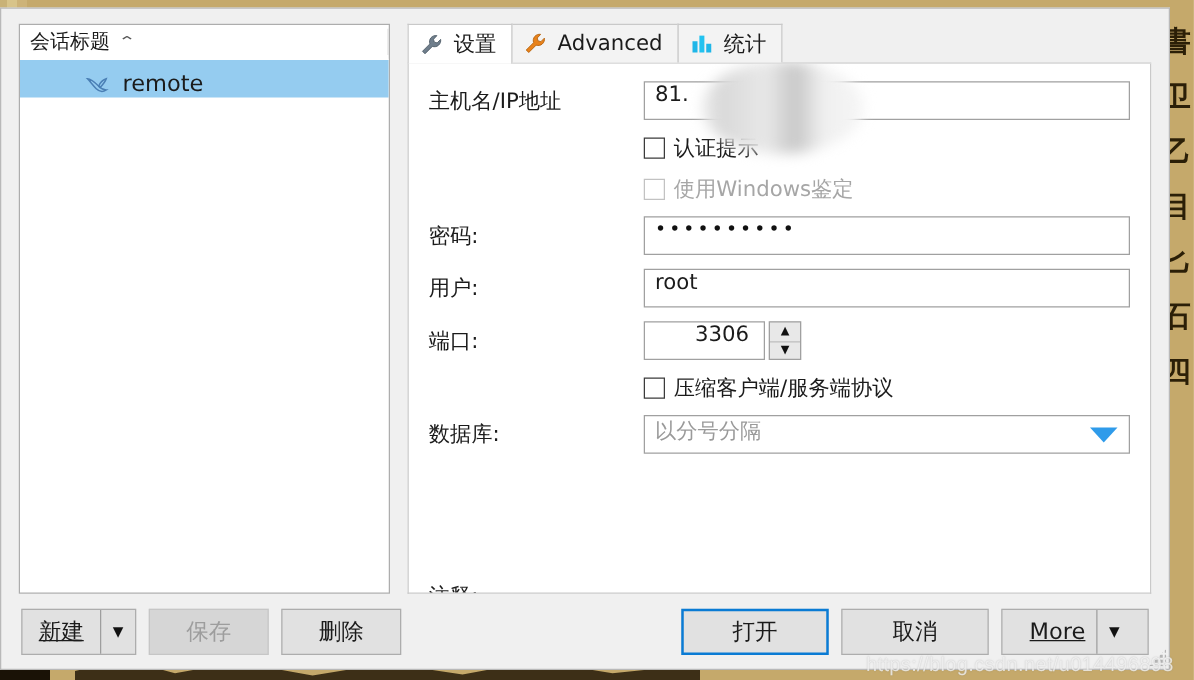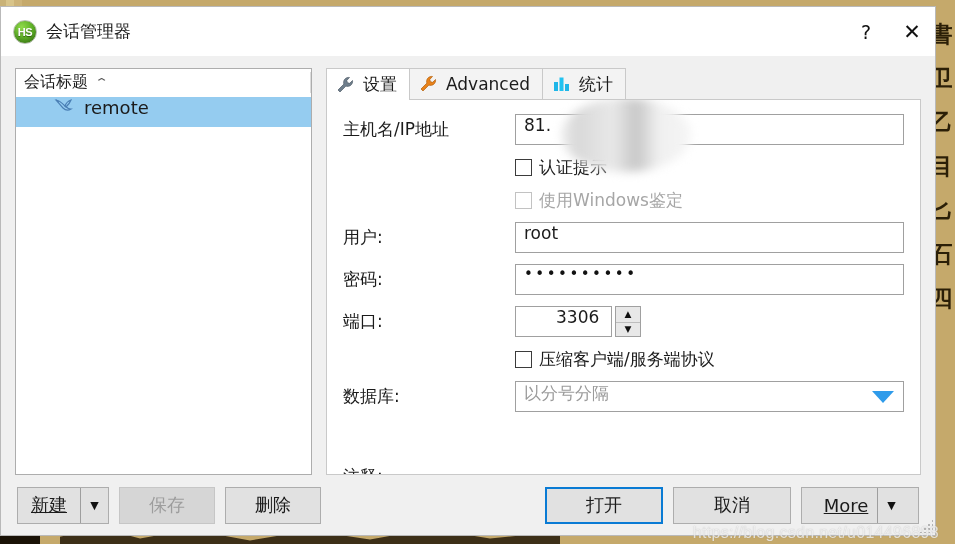--- a/index.html
+++ b/index.html
@@ -120,22 +120,22 @@
   #session-list-header::after {
     content: ""; position: absolute; right: 0; top: 3px; bottom: 3px;
     width: 1px; background: #dcdcdc;
   }
   #sort-caret-icon {
     margin-left: 9px; color: #5a5a5a; font-size: 11px;
     transform: scaleX(1.6);
   }
   #session-list-items { padding: 0; }
   .session-item {
-    height: 30px; display: flex; align-items: flex-start;
-    padding-left: 38px; gap: 10px;
+    height: 30px; display: flex; align-items: flex-end;
+    padding-left: 52px; gap: 10px;
     font-size: 18px; color: #1b1b1b;
     font-family: "DejaVu Sans", sans-serif;
   }
   .session-item.selected { background: #95ccf0; }
   #dolphin-icon { width: 20px; height: 18px; flex: 0 0 auto; }
 
   
   #settings-panel { flex: 1 1 auto; display: flex; flex-direction: column; min-width: 0; }
   #tab-strip {
     display: flex; align-items: flex-end; height: 32px;
@@ -309,30 +309,20 @@
     <span>目</span>
     <span>匕</span>
     <span>石</span>
     <span>四</span>
   </div>
   <div id="bg-bottom-strokes"></div>
 </div>
 
 <div id="session-manager-window">
 
-  <div id="title-bar">
-    <div id="app-icon">
-      <span class="hs">HS</span>
-    </div>
-    <div id="window-title">会话管理器</div>
-    <div id="title-bar-buttons">
-      <div class="title-btn" id="help-button">?</div>
-      <div class="title-btn" id="close-button">✕</div>
-    </div>
-  </div>
 
   <div id="dialog-body">
 
     <div id="session-list-panel">
       <div id="session-list-header">
         <span>会话标题</span>
         <span id="sort-caret-icon">⌃</span>
       </div>
       <div id="session-list-items">
         <div class="session-item selected">
@@ -388,33 +378,33 @@
           <div class="cb-box"></div>
           <span class="cb-label">认证提示</span>
         </div>
 
         <div class="checkbox-row disabled">
           <div class="cb-box"></div>
           <span class="cb-label">使用Windows鉴定</span>
         </div>
 
         <div class="form-row">
+          <div class="form-label">密码:</div>
+          <div class="control">
+            <div class="textbox">
+              <span class="password-dots">••••••••••</span>
+            </div>
+          </div>
+        </div>
+
+        <div class="form-row">
           <div class="form-label">用户:</div>
           <div class="control">
             <div class="textbox">
               <span>root</span>
-            </div>
-          </div>
-        </div>
-
-        <div class="form-row">
-          <div class="form-label">密码:</div>
-          <div class="control">
-            <div class="textbox">
-              <span class="password-dots">••••••••••</span>
             </div>
           </div>
         </div>
 
         <div class="form-row" id="port-row">
           <div class="form-label">端口:</div>
           <div class="control">
             <div class="textbox" id="port-textbox">
               <span>3306</span>
             </div>

